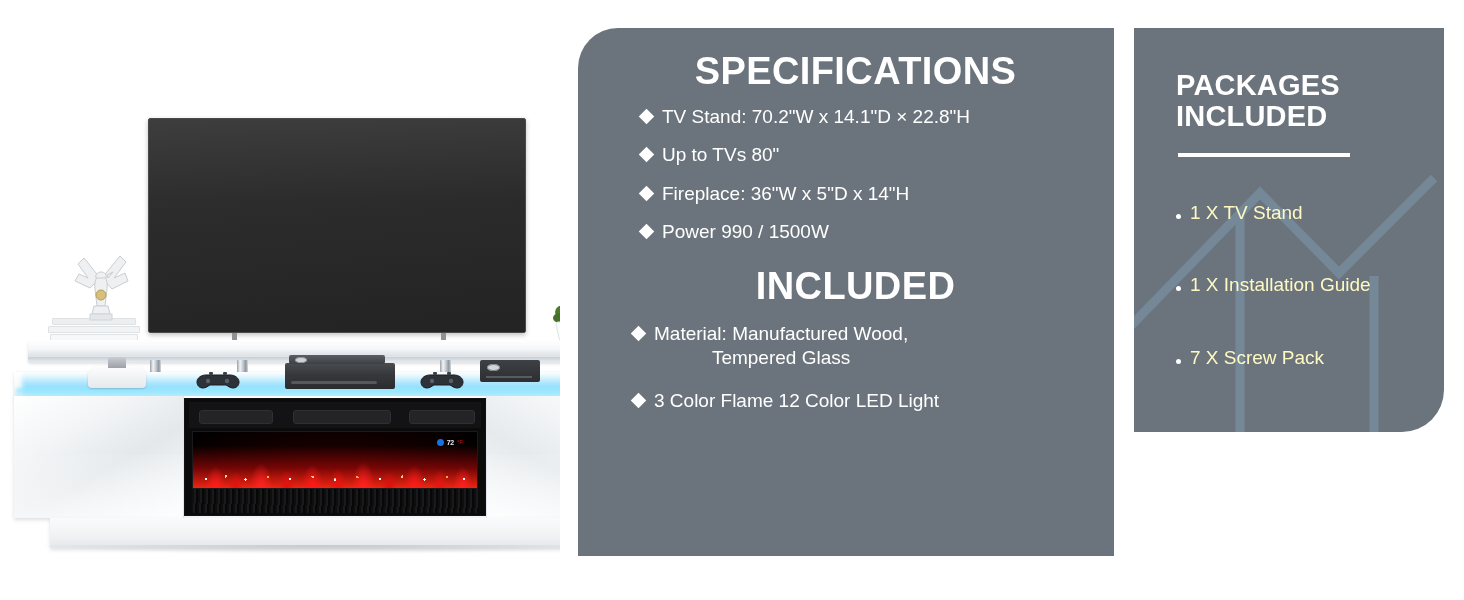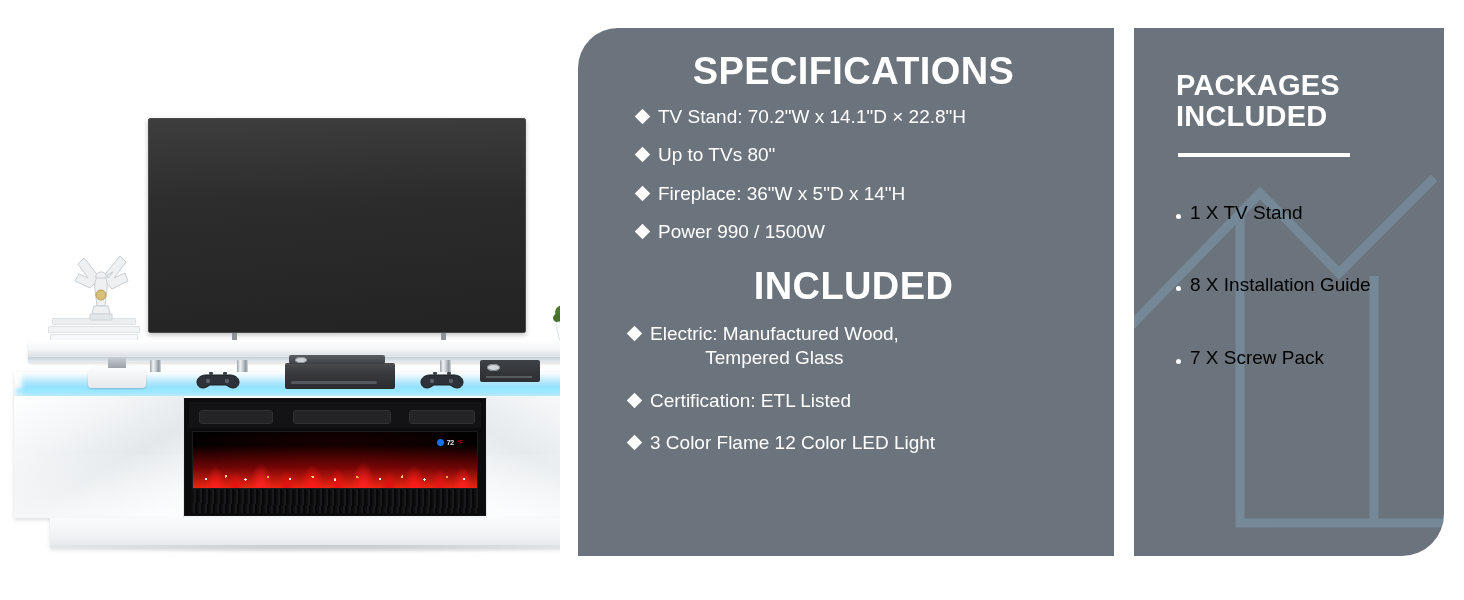--- a/index.html
+++ b/index.html
@@ -198,21 +198,21 @@
     position:absolute; left:36px; top:545px; width:580px; height:9px;
     background:radial-gradient(ellipse at 50% 0%, rgba(0,0,0,.14) 0%, rgba(0,0,0,0) 72%);
   }
 
   
   .spec-panel {
     position:absolute; left:578px; top:28px; width:536px; height:528px;
     background:#6b747c;
     border-top-left-radius:40px;
   }
-  .spec-inner { padding:24px 26px 0 29px;margin-left:12px; }
+  .spec-inner { padding:24px 26px 0 45px; }
   h2.section-h {
     color:#ffffff; font-size:38px; font-weight:bold; letter-spacing:.4px;
     line-height:1.05; margin:0 0 6px 0; text-align:center;
   }
   h2.section-h.features { margin-top:16px; }
   ul.spec-list { list-style:none; margin:0; padding:0; }
   ul.spec-list li {
     display:flex; align-items:flex-start; gap:10px;
     color:#ffffff; font-size:19px; line-height:1.28;
     padding:7px 0 7px 18px;
@@ -220,33 +220,33 @@
   ul.spec-list li .dia {
     flex:0 0 auto; width:11px; height:11px; margin-top:6px;
     background:#ffffff; transform:rotate(45deg);
   }
   ul.spec-list li .txt { white-space:pre-line; }
   ul.spec-list.features-list li { padding:9px 0 9px 10px; }
   ul.spec-list.features-list li .txt { text-align:center; }
 
   
   .pkg-panel {
-    position:absolute; left:1134px; top:28px; width:310px; height:528px;
+    position:absolute; left:1134px; top:28px; width:310px; height:404px;
     background:#6b747c; border-bottom-right-radius:42px; overflow:hidden;
   }
   .house-wm { position:absolute; left:0; top:0; width:310px; height:528px; pointer-events:none; }
   .pkg-inner { position:relative; padding:42px 22px 0 42px; }
   h3.pkg-title {
     color:#ffffff; font-size:29px; font-weight:bold; line-height:1.08; letter-spacing:.2px;
     margin:0;
   }
   .pkg-rule { width:172px; height:4px; background:#ffffff; margin:20px 0 0 2px; }
   ul.pkg-list { list-style:none; margin:44px 0 0 0; padding:0; }
   ul.pkg-list li {
-    color:#000000; font-size:19px; line-height:1.25;
+    color:#fef9c3; font-size:19px; line-height:1.25;
     display:flex; align-items:baseline; gap:9px;
     margin-bottom:49px;
     margin-top:28px;
   }
   ul.pkg-list li .bullet { flex:0 0 auto; width:5px; height:5px; border-radius:50%; background:#fff; }
 </style>
 </head>
 <body>
 
 <div id="root">
@@ -382,26 +382,22 @@
           <span class="dia"></span>
           <span class="txt">Power 990 / 1500W</span>
         </li>
       </ul>
 
       <h2 class="section-h features">INCLUDED</h2>
 
       <ul class="spec-list features-list">
         <li>
           <span class="dia"></span>
-          <span class="txt">Electric: Manufactured Wood,
+          <span class="txt">Material: Manufactured Wood,
 Tempered Glass</span>
-        </li>
-        <li>
-          <span class="dia"></span>
-          <span class="txt">Certification: ETL Listed</span>
         </li>
         <li>
           <span class="dia"></span>
           <span class="txt">3 Color Flame 12 Color LED Light</span>
         </li>
       </ul>
     </div>
   </div>
 
   <div class="pkg-panel">
@@ -417,21 +413,21 @@
       <h3 class="pkg-title">PACKAGES<br>INCLUDED</h3>
       <div class="pkg-rule"></div>
 
       <ul class="pkg-list">
         <li>
           <span class="bullet"></span>
           <span>1 X TV Stand</span>
         </li>
         <li>
           <span class="bullet"></span>
-          <span>8 X Installation Guide</span>
+          <span>1 X Installation Guide</span>
         </li>
         <li>
           <span class="bullet"></span>
           <span>7 X Screw Pack</span>
         </li>
       </ul>
     </div>
   </div>
 
 </div>

